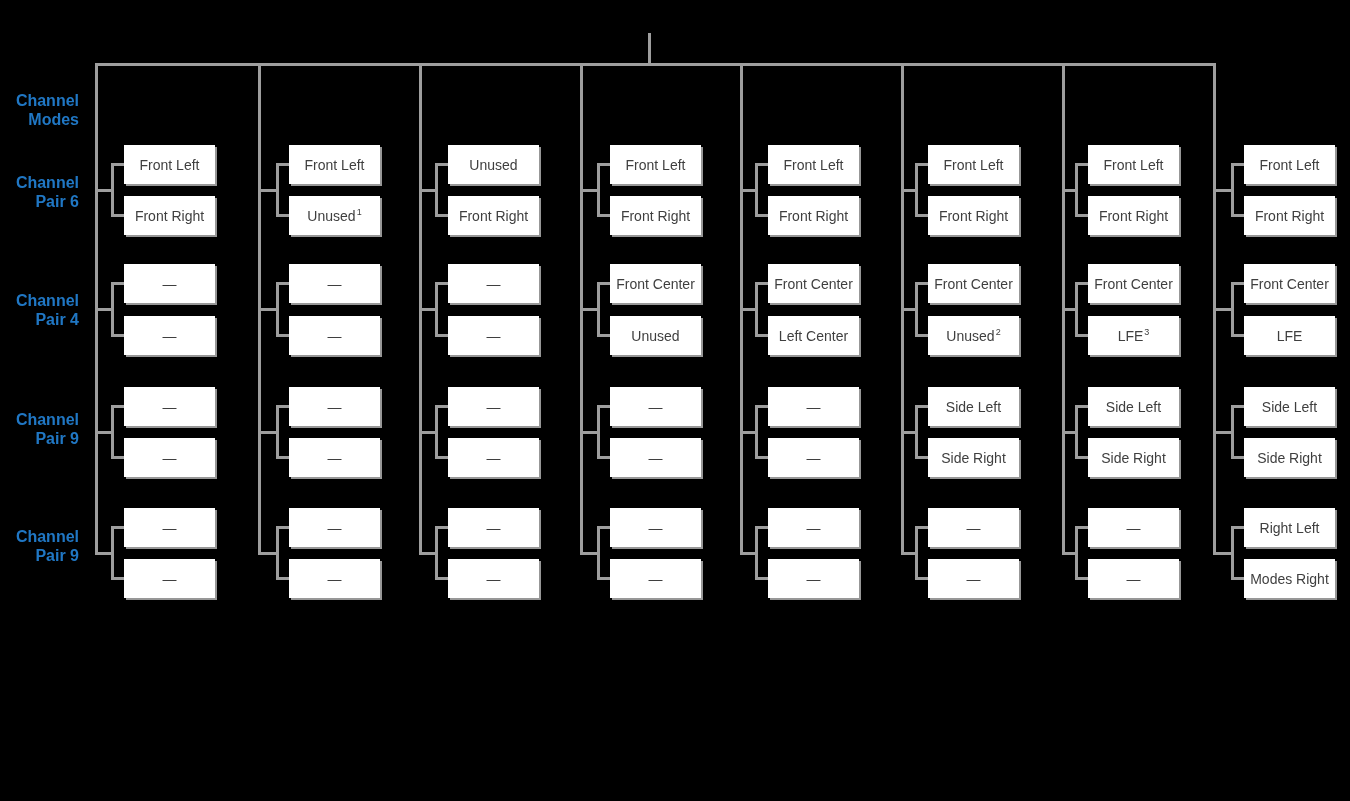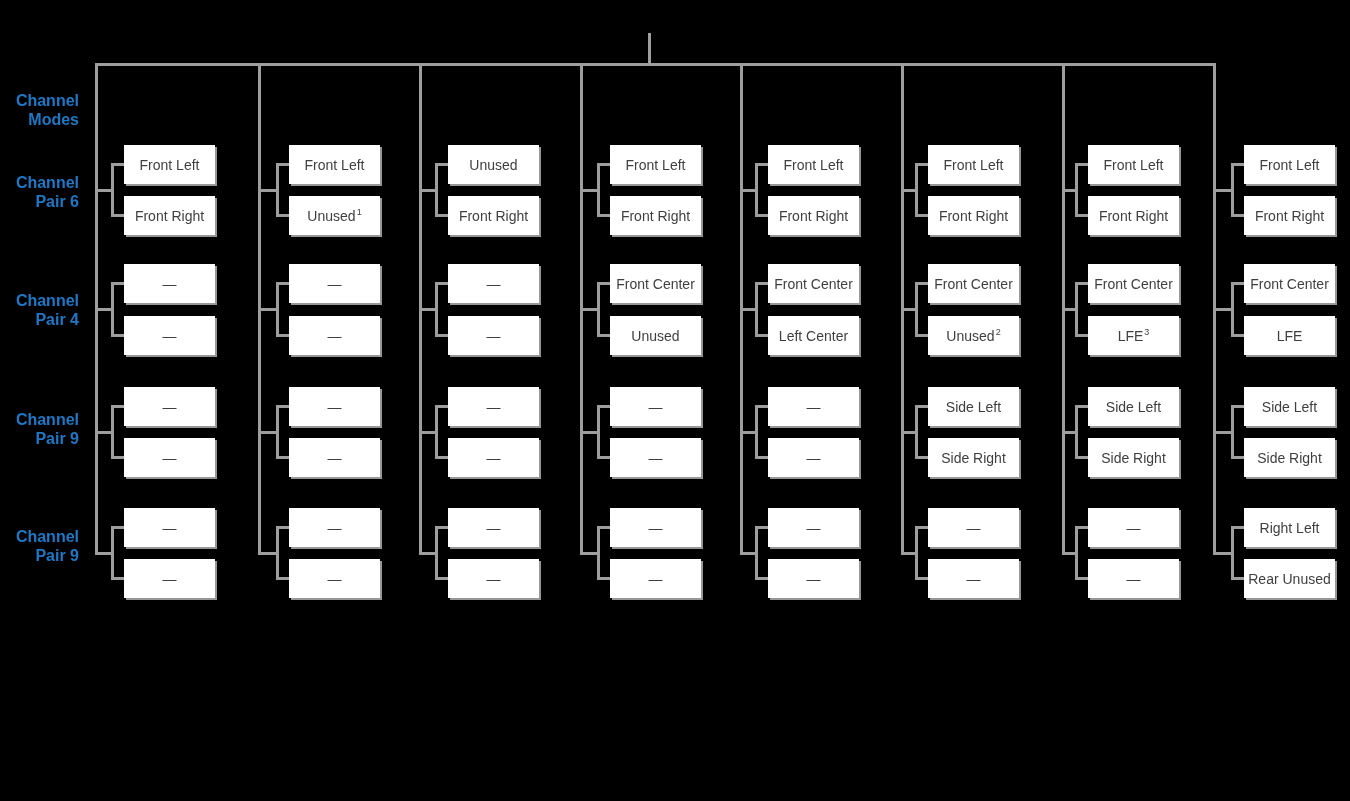--- a/index.html
+++ b/index.html
@@ -357,16 +357,16 @@
       <div class="box" style="left: 1244px; top: 387px;">
         <span>Side Left</span>
       </div>
       <div class="box" style="left: 1244px; top: 438px;">
         <span>Side Right</span>
       </div>
       <div class="box" style="left: 1244px; top: 508px;">
         <span>Right Left</span>
       </div>
       <div class="box" style="left: 1244px; top: 559px;">
-        <span>Rear Unused</span>
+        <span>Modes Right</span>
       </div>
     </div>
 </div>
 
 </body></html>

